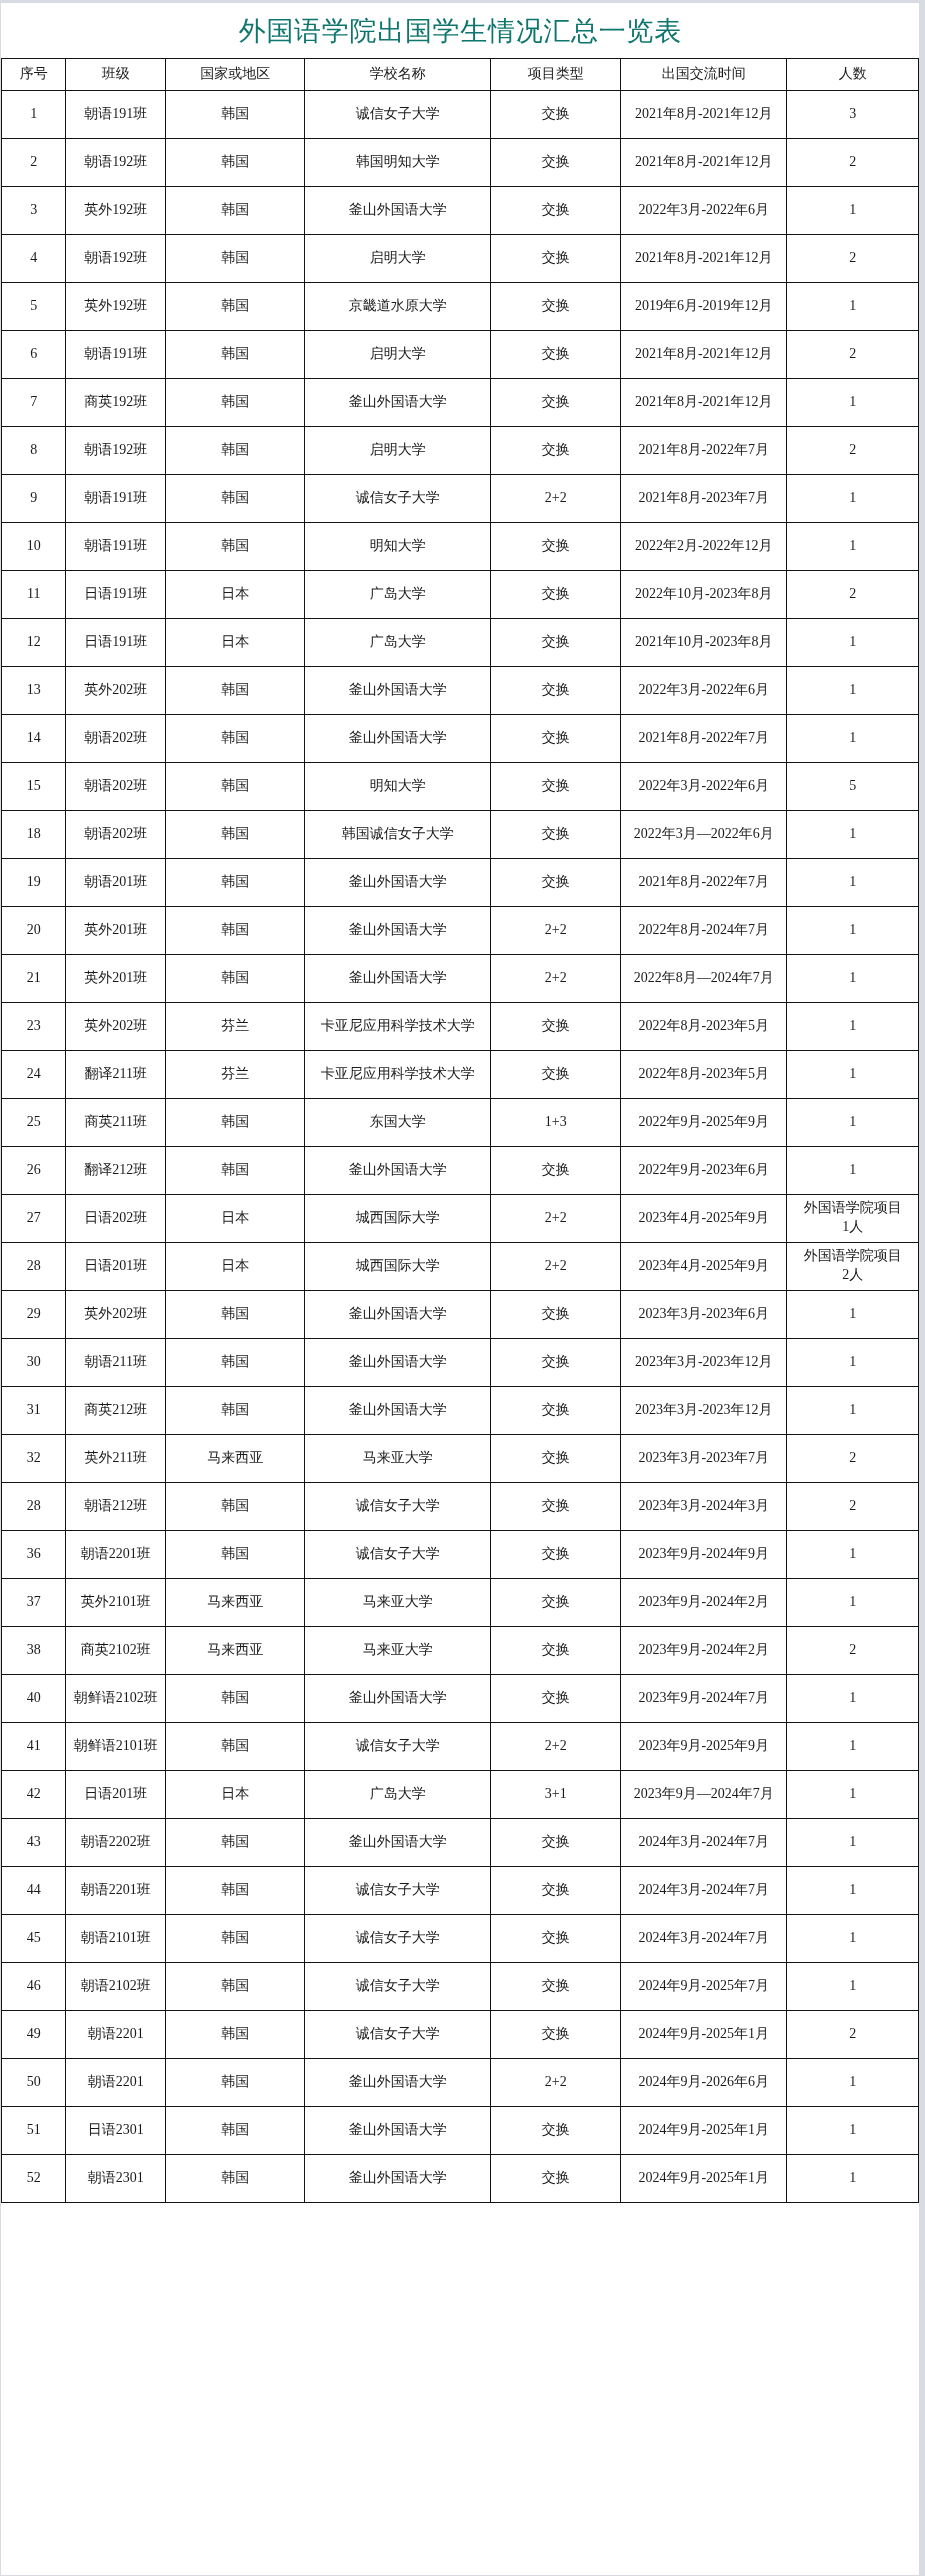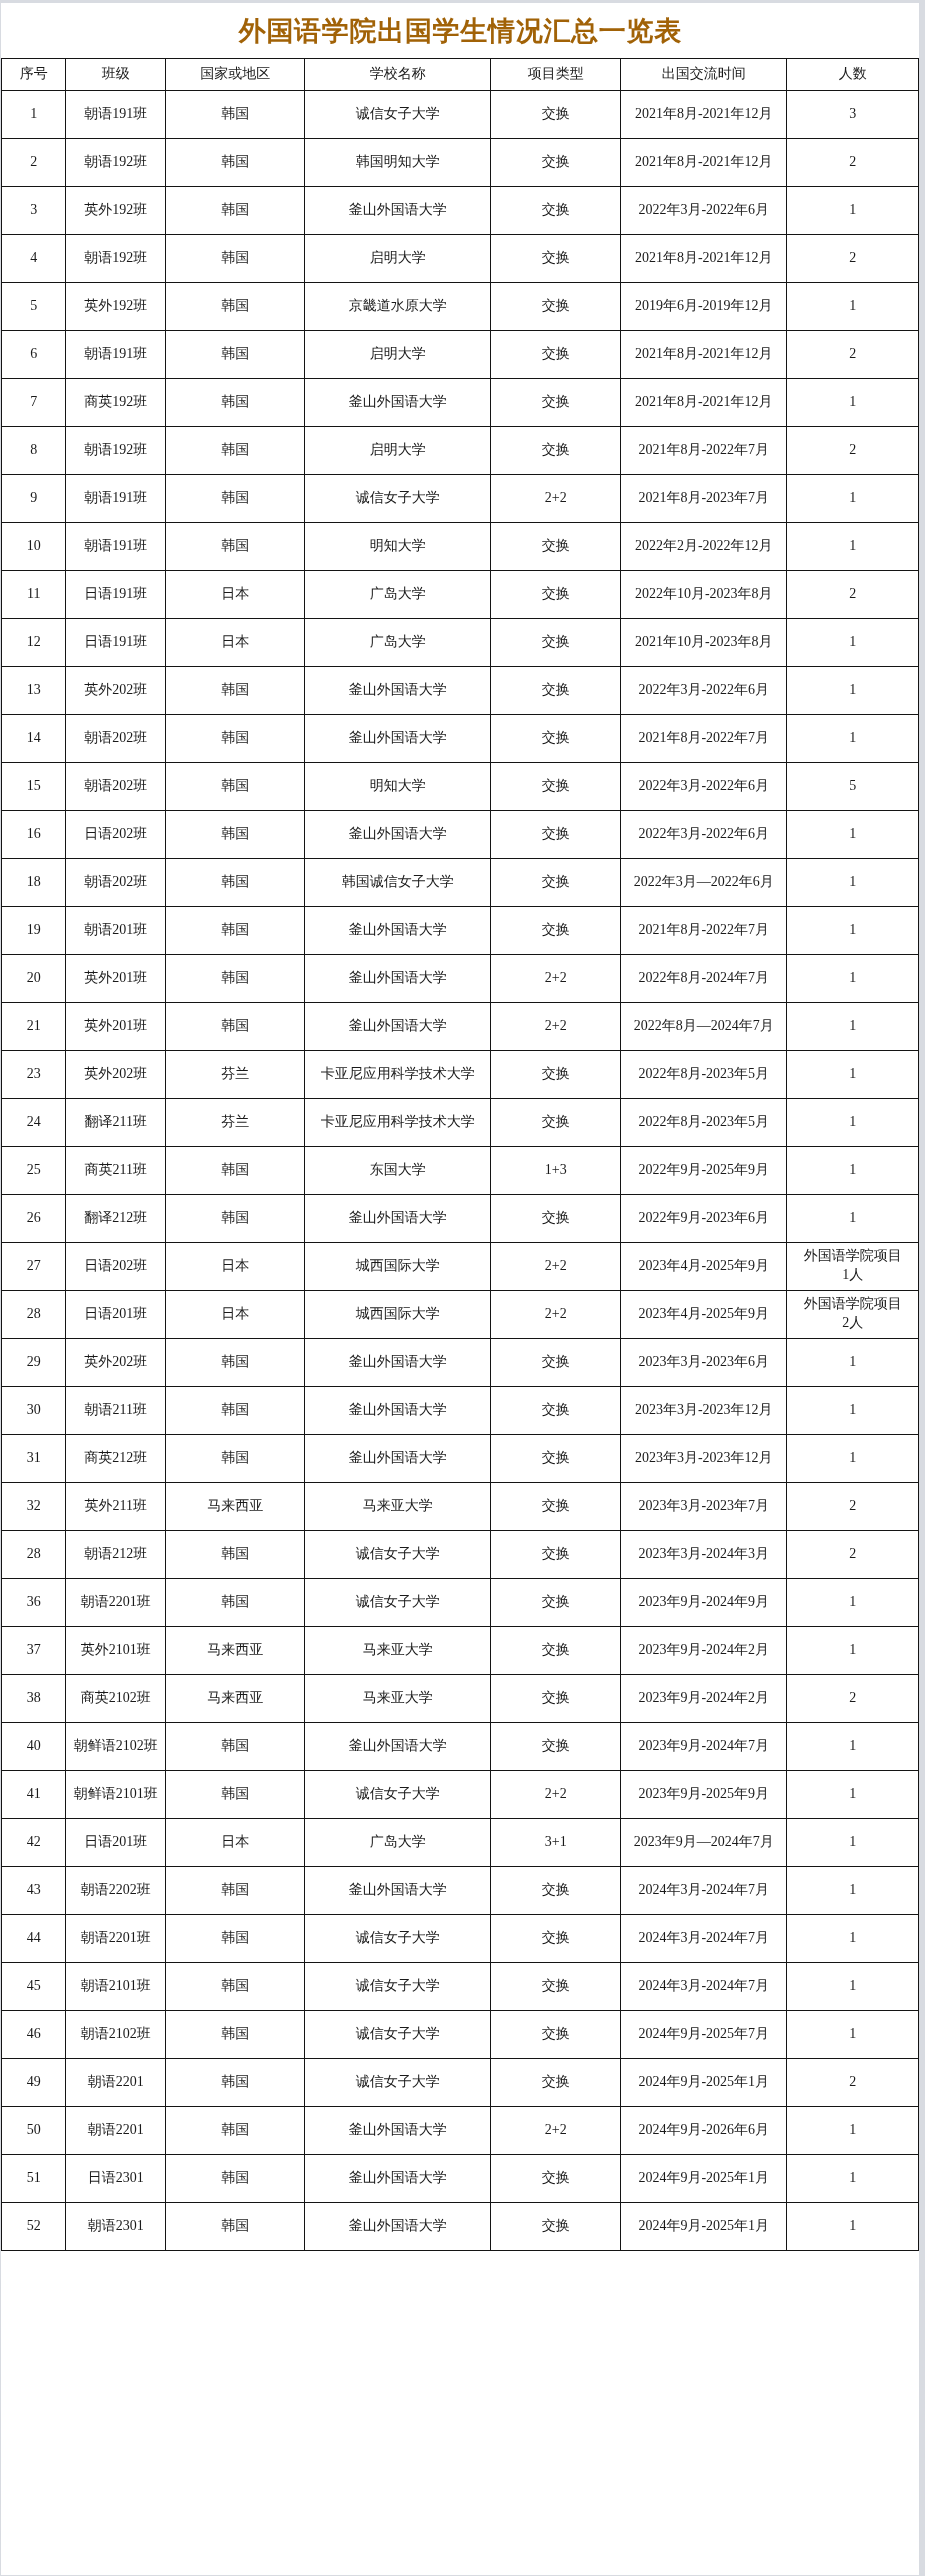--- a/index.html
+++ b/index.html
@@ -20,22 +20,22 @@
     width: 918px;
     height: 2572px;
     background: #ffffff;
   }
   .title {
     margin: 0;
     height: 55px;
     line-height: 57px;
     text-align: center;
     font-size: 27px;
-    font-weight: bold;
-    color: #a16207;
+    font-weight: normal;
+    color: #0f766e;
     letter-spacing: 0.7px;
   }
   table.summary {
     border-collapse: collapse;
     table-layout: fixed;
     width: 918px;
   }
   .summary th, .summary td {
     border: 1.3px solid #141414;
     text-align: center;
@@ -208,29 +208,20 @@
         <tr>
     <td class="c-no">15</td>
     <td class="c-class">朝语202班</td>
     <td class="c-country">韩国</td>
     <td class="c-school">明知大学</td>
     <td class="c-type">交换</td>
     <td class="c-period">2022年3月-2022年6月</td>
     <td class="c-count">5</td>
   </tr>
         <tr>
-    <td class="c-no">16</td>
-    <td class="c-class">日语202班</td>
-    <td class="c-country">韩国</td>
-    <td class="c-school">釜山外国语大学</td>
-    <td class="c-type">交换</td>
-    <td class="c-period">2022年3月-2022年6月</td>
-    <td class="c-count">1</td>
-  </tr>
-        <tr>
     <td class="c-no">18</td>
     <td class="c-class">朝语202班</td>
     <td class="c-country">韩国</td>
     <td class="c-school">韩国诚信女子大学</td>
     <td class="c-type">交换</td>
     <td class="c-period">2022年3月—2022年6月</td>
     <td class="c-count">1</td>
   </tr>
         <tr>
     <td class="c-no">19</td>

